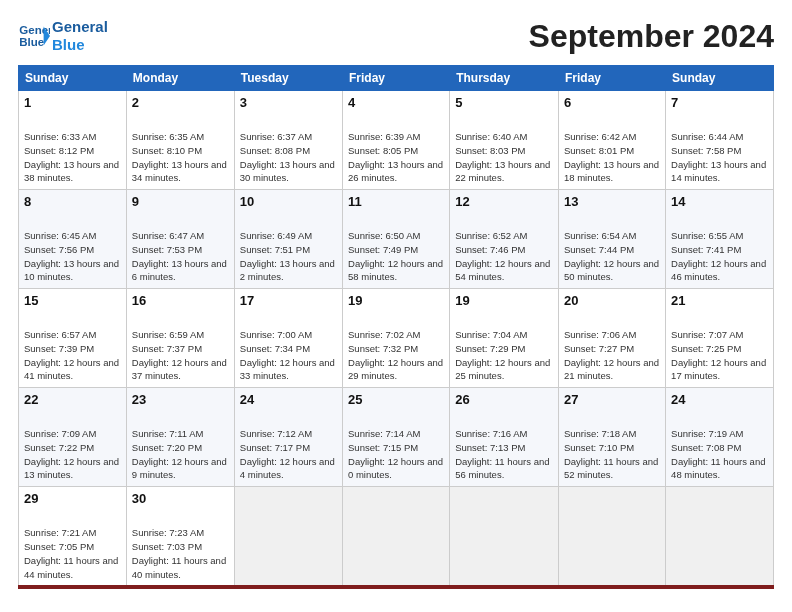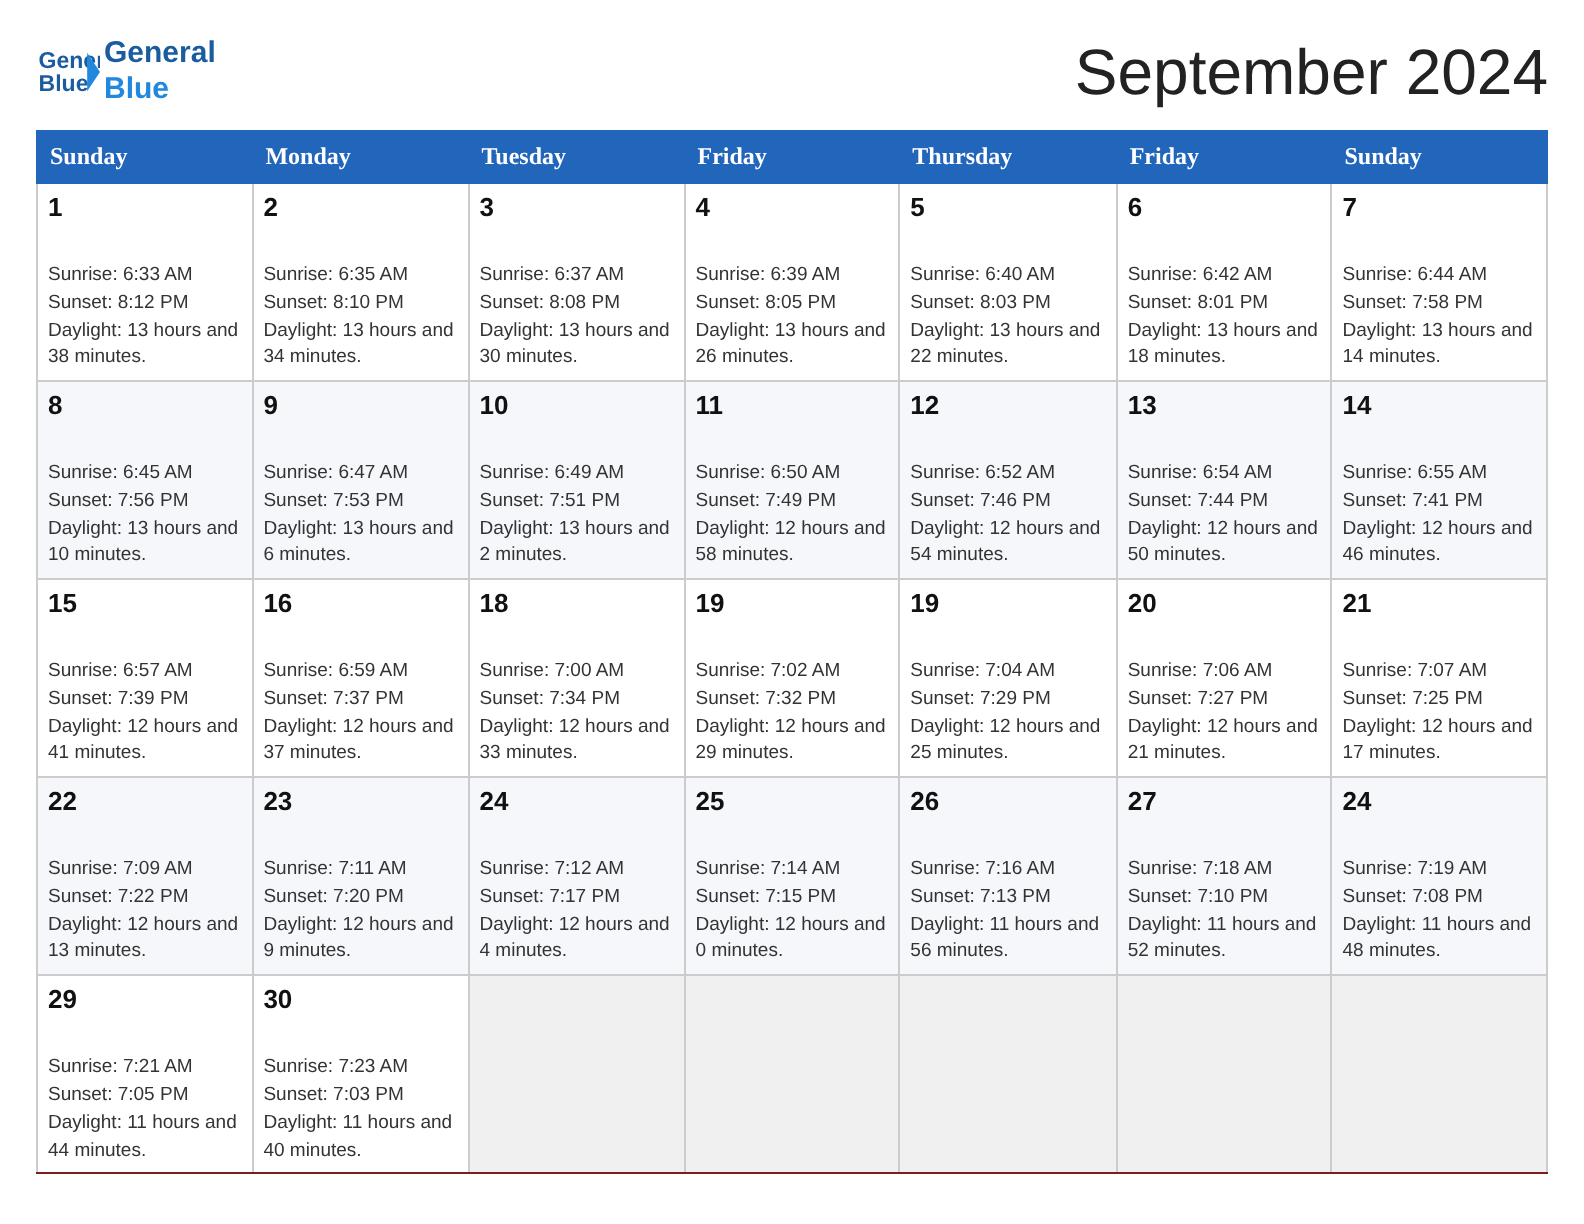--- a/index.html
+++ b/index.html
@@ -29,41 +29,40 @@
     .logo-icon {
       width: 32px;
       height: 32px;
       margin-right: 2px;
     }
     .title-block {
       text-align: right;
     }
     .month-title {
       font-size: 32px;
-      font-weight: normal;
+      font-weight: bold;
       color: #222;
     }
     .location {
       font-size: 14px;
       color: #444;
     }
     .calendar {
       width: 100%;
       border-collapse: collapse;
       font-size: 10px;
     }
     .calendar th {
       background: #2266bb;
       color: #fff;
       text-align: left;
       padding: 5px 6px;
       font-size: 12px;
       font-weight: bold;
       border: 1px solid #2266bb;
-      font-family: Liberation Serif, serif;
     }
     .calendar td {
       vertical-align: top;
       border: 1px solid #ccc;
       padding: 4px 5px;
       width: 113px;
       min-height: 80px;
       background: #fff;
     }
     .calendar tr:nth-child(even) td {
@@ -79,21 +78,21 @@
     .day-info {
       color: #333;
       font-size: 9.5px;
       line-height: 1.45;
       margin-top: 20px;
     }
     .empty-cell {
       background: #f0f0f0 !important;
     }
     .last-row td {
-      border-bottom: 1px solid #7f1d1d;
+      border-bottom: 4px solid #7f1d1d;
     }
   </style>
 </head>
 <body>
 
 <div class="page">
   <div class="header">
     <div class="logo">
       <svg class="logo-icon" viewBox="0 0 50 50">
         <text x="2" y="22" font-size="18" font-weight="bold" fill="#1a5c9e">General</text>
@@ -186,21 +185,21 @@
         <tr>
           <td>
             <span class="day-num">15</span>
             <div class="day-info">Sunrise: 6:57 AM<br>Sunset: 7:39 PM<br>Daylight: 12 hours and 41 minutes.</div>
           </td>
           <td>
             <span class="day-num">16</span>
             <div class="day-info">Sunrise: 6:59 AM<br>Sunset: 7:37 PM<br>Daylight: 12 hours and 37 minutes.</div>
           </td>
           <td>
-            <span class="day-num">18</span>
+            <span class="day-num">17</span>
             <div class="day-info">Sunrise: 7:00 AM<br>Sunset: 7:34 PM<br>Daylight: 12 hours and 33 minutes.</div>
           </td>
           <td>
             <span class="day-num">19</span>
             <div class="day-info">Sunrise: 7:02 AM<br>Sunset: 7:32 PM<br>Daylight: 12 hours and 29 minutes.</div>
           </td>
           <td>
             <span class="day-num">19</span>
             <div class="day-info">Sunrise: 7:04 AM<br>Sunset: 7:29 PM<br>Daylight: 12 hours and 25 minutes.</div>
           </td>

